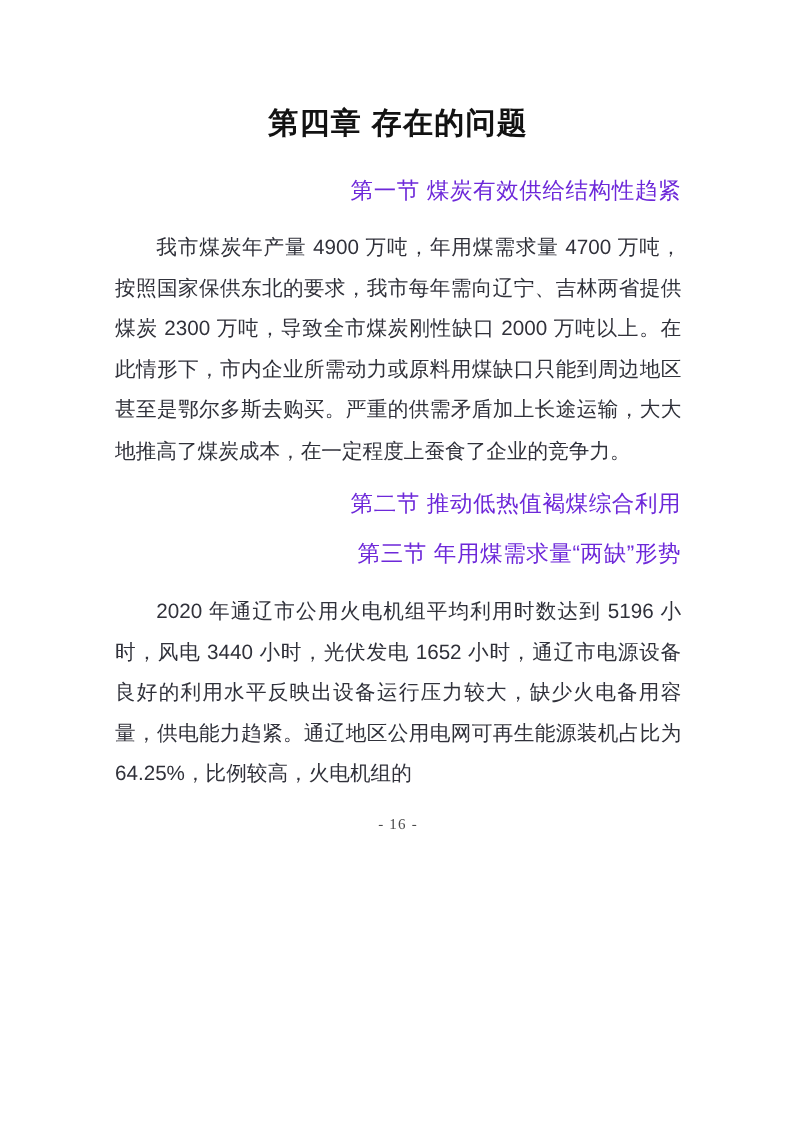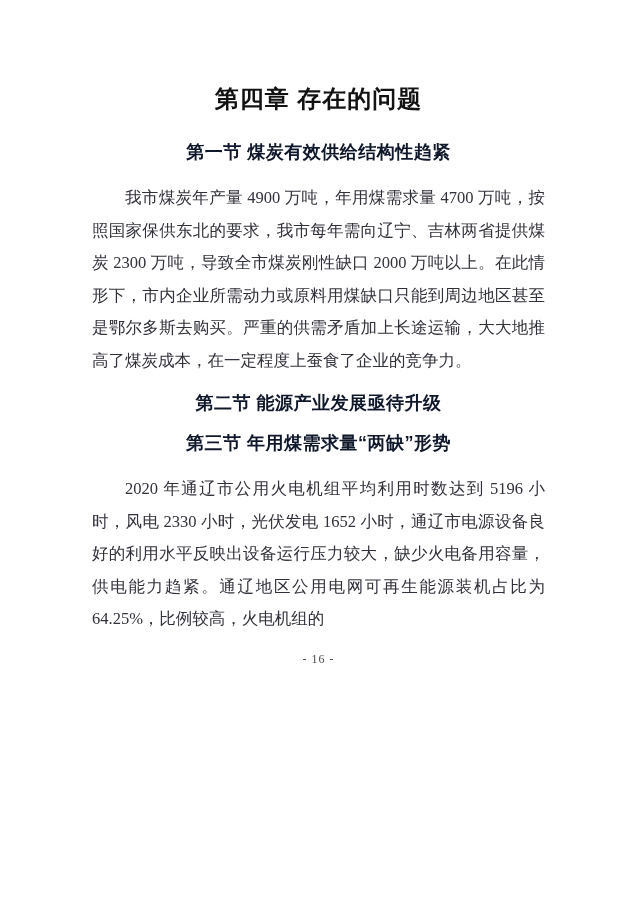--- a/index.html
+++ b/index.html
@@ -23,33 +23,33 @@
     font-family: "Liberation Sans", sans-serif;
     font-weight: bold;
     font-size: 24px;
     line-height: 30px;
     text-align: center;
     color: #121212;
     letter-spacing: 1px;
   }
   .section-heading {
     font-family: "Liberation Sans", sans-serif;
-    font-weight: bold;
+    font-weight: normal;
     font-size: 18px;
     line-height: 24px;
-    text-align: center;
-    color: #0f172a;
+    text-align: right;
+    color: #6d28d9;
     letter-spacing: 0.5px;
   }
   .h-first  { margin: 26px 0 0 0; }
   .h-second { margin: 14px 0 0 0; }
   .h-third  { margin: 16px 0 0 0; }
   .body-paragraph {
     margin: 18px 0 0 0;
-    font-family: Liberation Serif, serif;
+    font-family: Liberation Sans, sans-serif;
     font-size: 16.5px;
     line-height: 32.5px;
     text-align: justify;
     text-justify: inter-ideograph;
     text-indent: 2em;
     color: #30313a;
   }
   .page-number {
     margin: 16px 0 0 0;
     font-family: "Liberation Serif", serif;
@@ -64,23 +64,23 @@
 
 <div class="page">
   <div class="content">
 
     <h1 class="chapter-title">第四章 存在的问题</h1>
 
     <h2 class="section-heading h-first">第一节 煤炭有效供给结构性趋紧</h2>
 
     <p class="body-paragraph">我市煤炭年产量 4900 万吨，年用煤需求量 4700 万吨，按照国家保供东北的要求，我市每年需向辽宁、吉林两省提供煤炭 2300 万吨，导致全市煤炭刚性缺口 2000 万吨以上。在此情形下，市内企业所需动力或原料用煤缺口只能到周边地区甚至是鄂尔多斯去购买。严重的供需矛盾加上长途运输，大大地推高了煤炭成本，在一定程度上蚕食了企业的竞争力。</p>
 
-    <h2 class="section-heading h-second">第二节 能源产业发展亟待升级</h2>
+    <h2 class="section-heading h-second">第二节 推动低热值褐煤综合利用</h2>
 
 
     <h2 class="section-heading h-third">第三节 年用煤需求量“两缺”形势</h2>
 
-    <p class="body-paragraph">2020 年通辽市公用火电机组平均利用时数达到 5196 小时，风电 2330 小时，光伏发电 1652 小时，通辽市电源设备良好的利用水平反映出设备运行压力较大，缺少火电备用容量，供电能力趋紧。通辽地区公用电网可再生能源装机占比为 64.25%，比例较高，火电机组的</p>
+    <p class="body-paragraph">2020 年通辽市公用火电机组平均利用时数达到 5196 小时，风电 3440 小时，光伏发电 1652 小时，通辽市电源设备良好的利用水平反映出设备运行压力较大，缺少火电备用容量，供电能力趋紧。通辽地区公用电网可再生能源装机占比为 64.25%，比例较高，火电机组的</p>
 
     <div class="page-number">- 16 -</div>
 
   </div>
 </div>
 
 </body></html>

